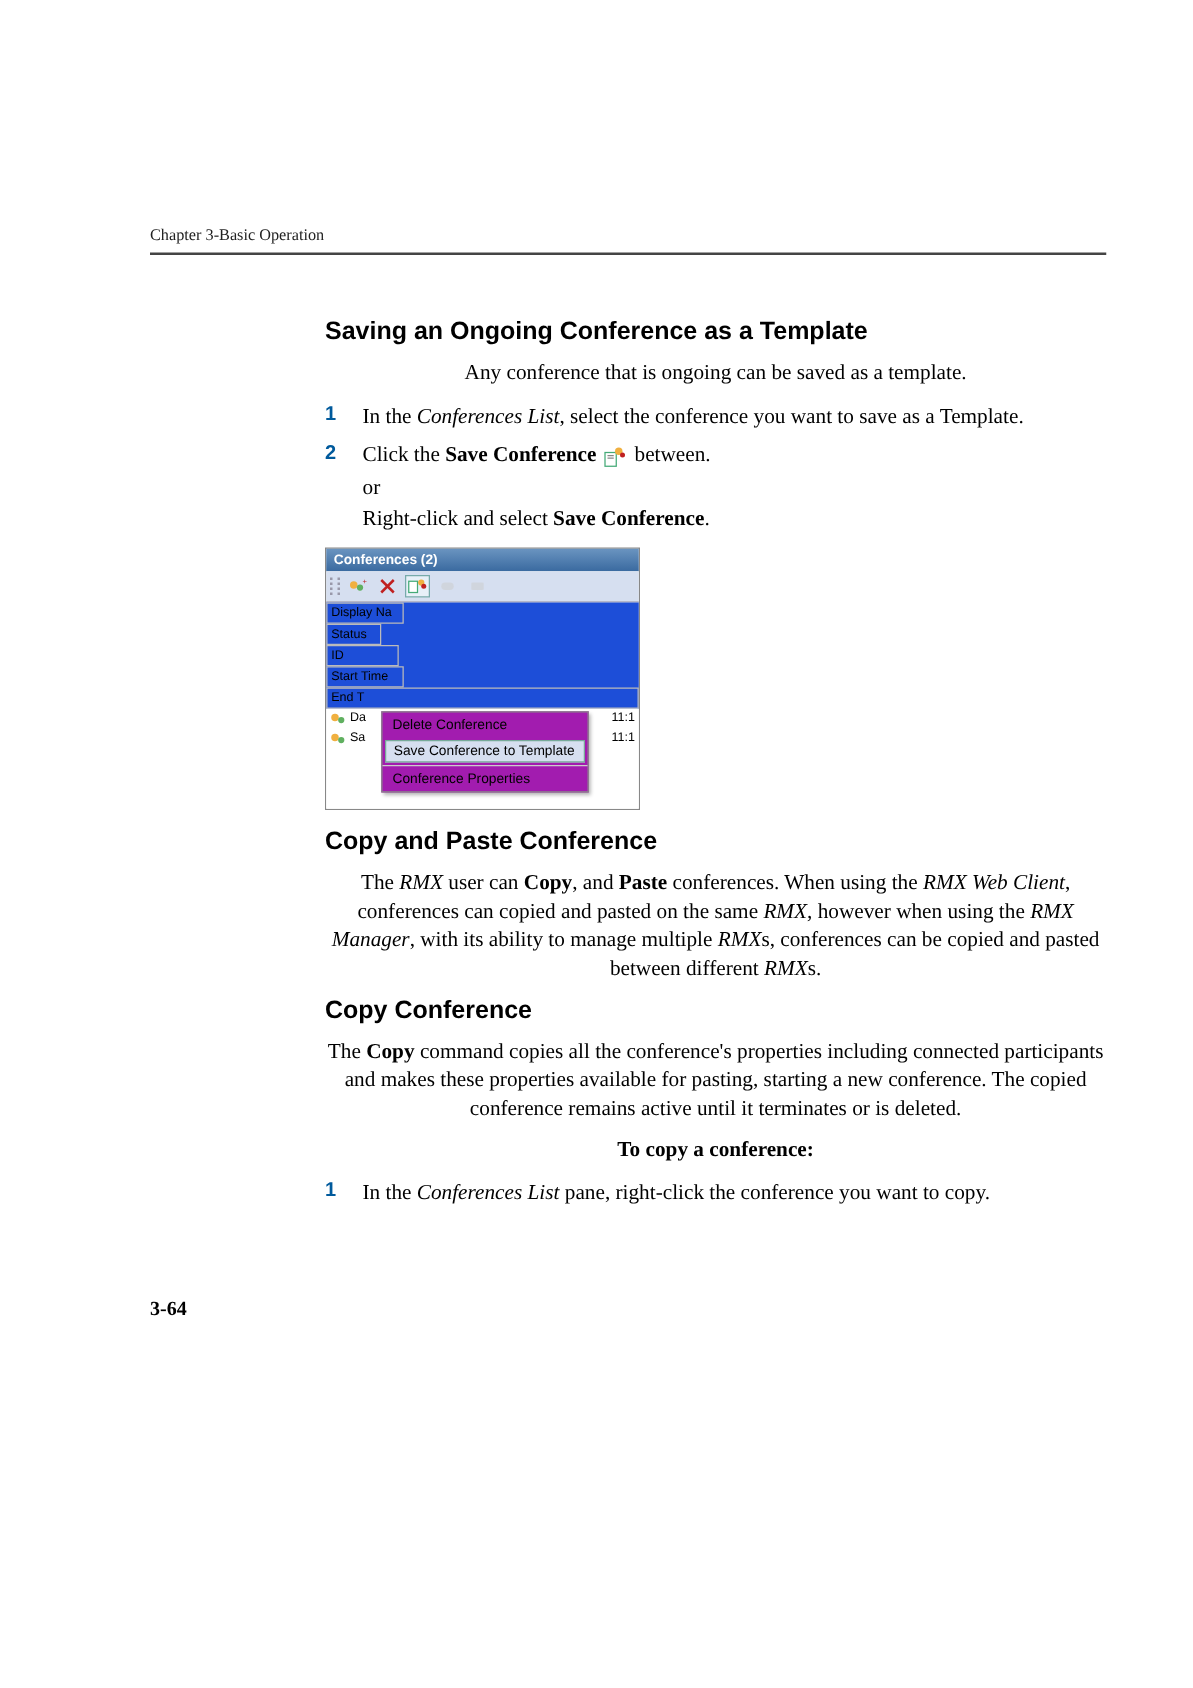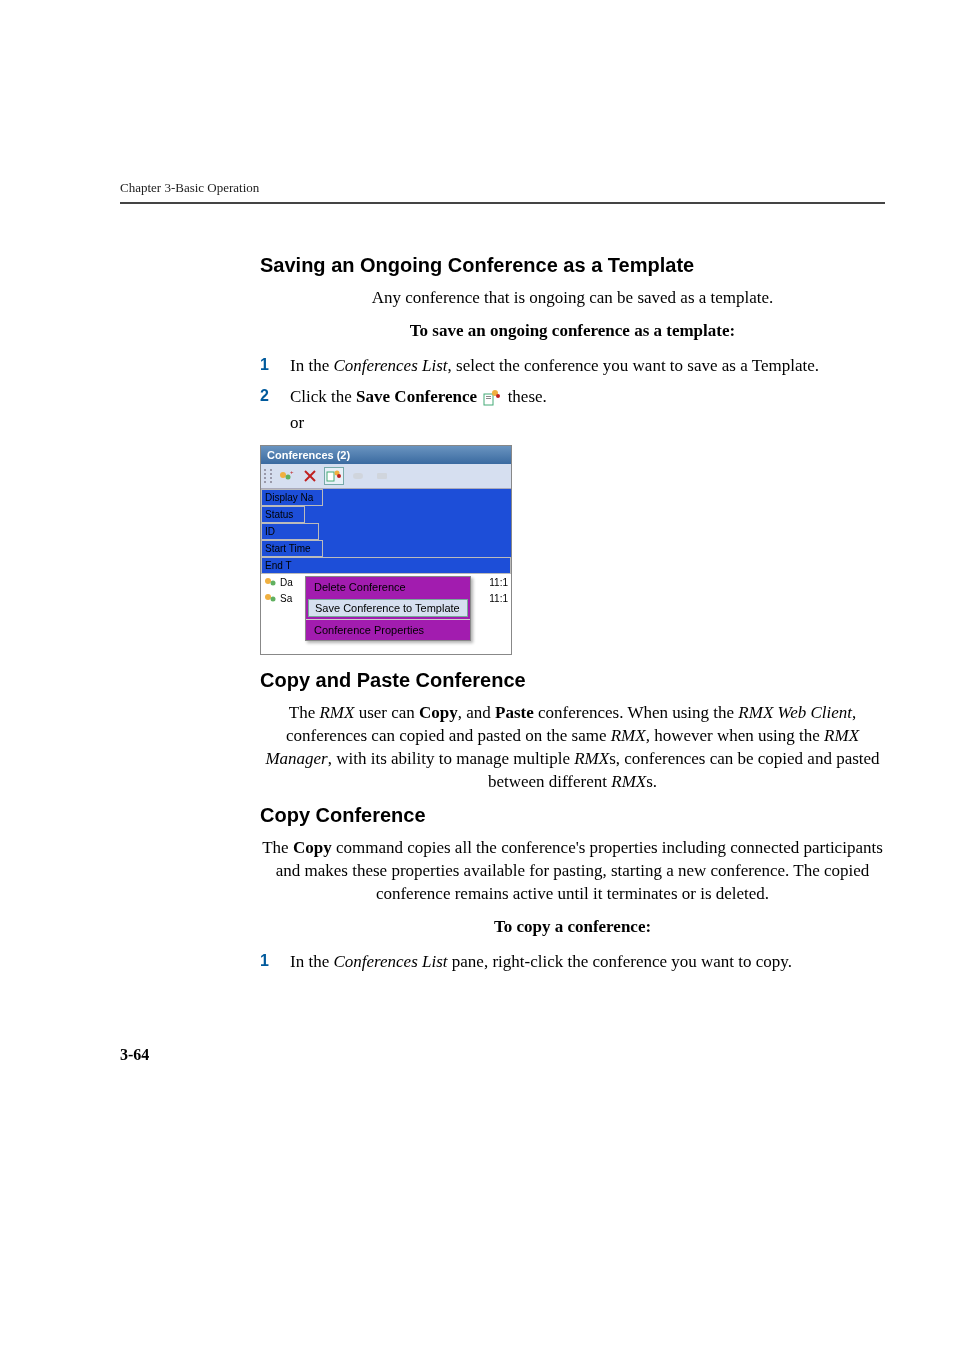--- a/index.html
+++ b/index.html
@@ -175,41 +175,43 @@
 <div class="page">
   <div class="chapter-header">Chapter 3-Basic Operation</div>
   <hr class="hr">
 
   <div class="content">
 
     <h2 class="section">Saving an Ongoing Conference as a Template</h2>
 
     <p>Any conference that is ongoing can be saved as a template.</p>
 
-    <p class="bold">To save an ongoing conference as a template:</p>
 
     <ol class="steps">
       <li>
         <span class="num">1</span>
         <span>In the </span><span class="italic">Conferences List</span><span>, select the conference you want to save as a Template.</span>
       </li>
       <li>
         <span class="num">2</span>
         <span>Click the </span><span class="bold">Save Conference</span>
         <span class="icon-inline">
           <svg viewBox="0 0 18 18">
             <rect x="1" y="5" width="9" height="11" fill="#fff" stroke="#4a7" stroke-width="1"></rect>
             <rect x="3" y="7" width="5" height="1" fill="#888"></rect>
             <rect x="3" y="9" width="5" height="1" fill="#888"></rect>
             <circle cx="12" cy="4" r="3" fill="#f0b040"></circle>
             <circle cx="15" cy="7" r="2" fill="#c02020"></circle>
           </svg>
         </span>
-        <span>  these.</span>
+        <span>  between.</span>
         <div>or</div>
+        <div>
+          <span>Right-click and select </span><span class="bold">Save Conference</span><span>.</span>
+        </div>
       </li>
     </ol>
 
     <div class="screenshot-box">
       <div class="ss-titlebar">Conferences (2)</div>
       <div class="ss-toolbar">
         <span style="width:4px;height:14px;border-left:2px dotted #99a;border-right:2px dotted #99a;"></span>
         <span class="tb-btn">
           <svg width="16" height="14" viewBox="0 0 16 14">
               <circle cx="5" cy="6" r="3" fill="#f0b040"></circle>

